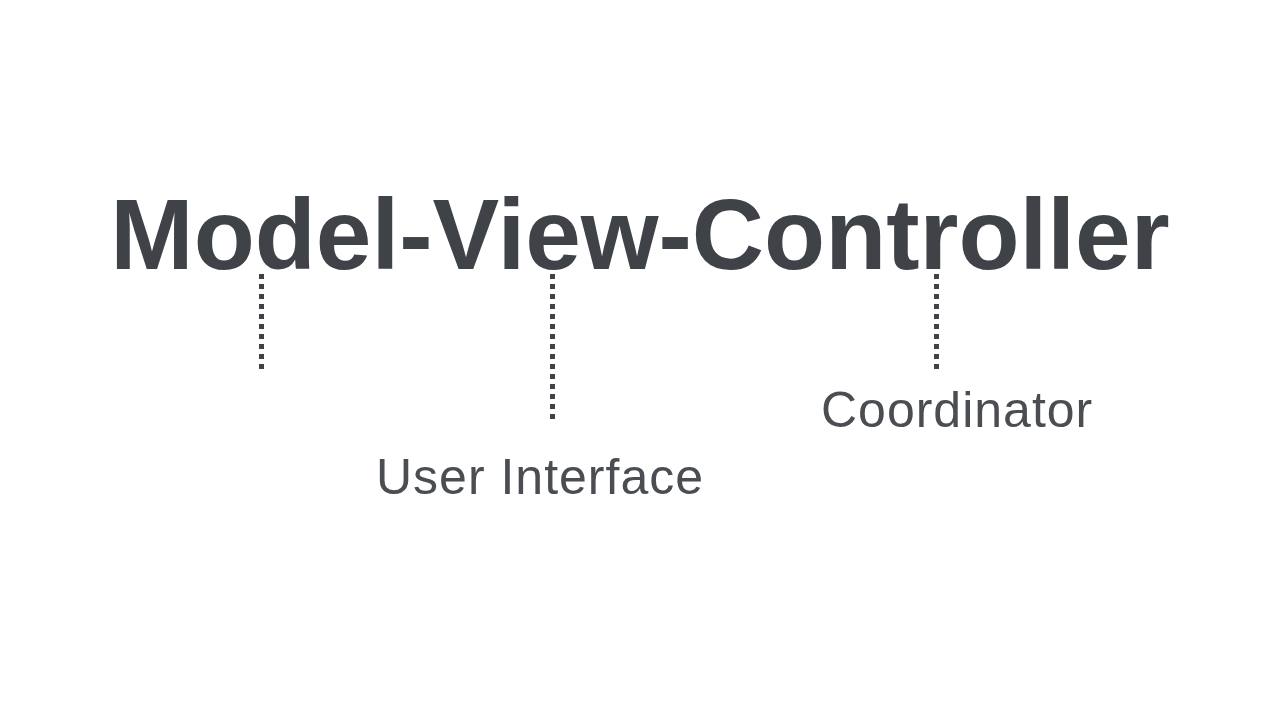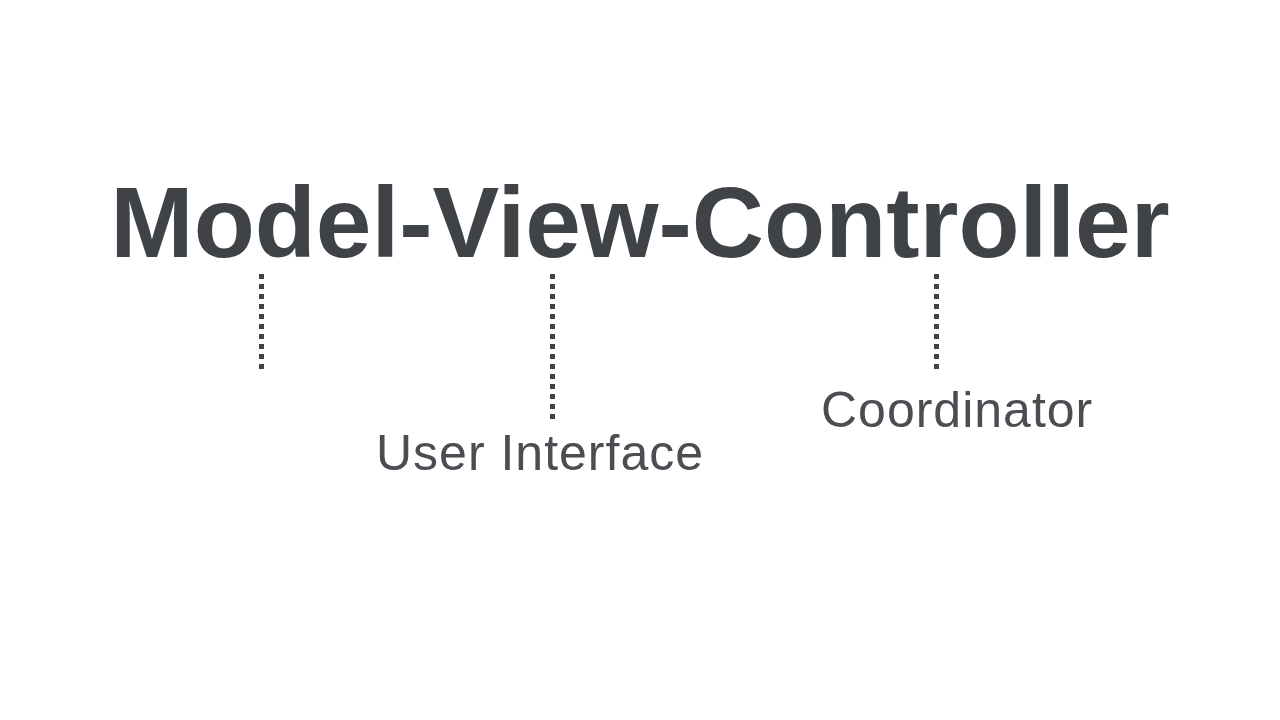--- a/index.html
+++ b/index.html
@@ -12,21 +12,21 @@
     height: 720px;
     background: var(--color-background, #ffffff);
     overflow: hidden;
     font-family: "Liberation Sans", sans-serif;
   }
   .title {
     position: absolute;
     left: 0;
     right: 0;
     top: 172px;
-    margin: 0;
+    margin: 12px;
     text-align: center;
     font-size: 100px;
     font-weight: 700;
     line-height: 1;
     letter-spacing: 0px;
     color: var(--color-title_text, #3f4247);
   }
   .connector {
     position: absolute;
     width: 5px;
@@ -44,21 +44,21 @@
   .label {
     position: absolute;
     font-size: 50px;
     font-weight: 400;
     line-height: 1;
     letter-spacing: 1px;
     color: var(--color-label_text, #4a4d52);
     white-space: nowrap;
   }
   .label.l1 { left: 197px; top: 385px; }
-  .label.l2 { left: 376px; top: 428px; text-align: right; }
+  .label.l2 { left: 376px; top: 452px; text-align: right; }
   .label.l3 { left: 777px; top: 385px; margin-left: 44px; }
 </style>
 </head>
 <body>
 
 <div class="slide">
 
   <h1 class="title">Model-View-Controller</h1>
 
   <div class="connector c1"></div>

